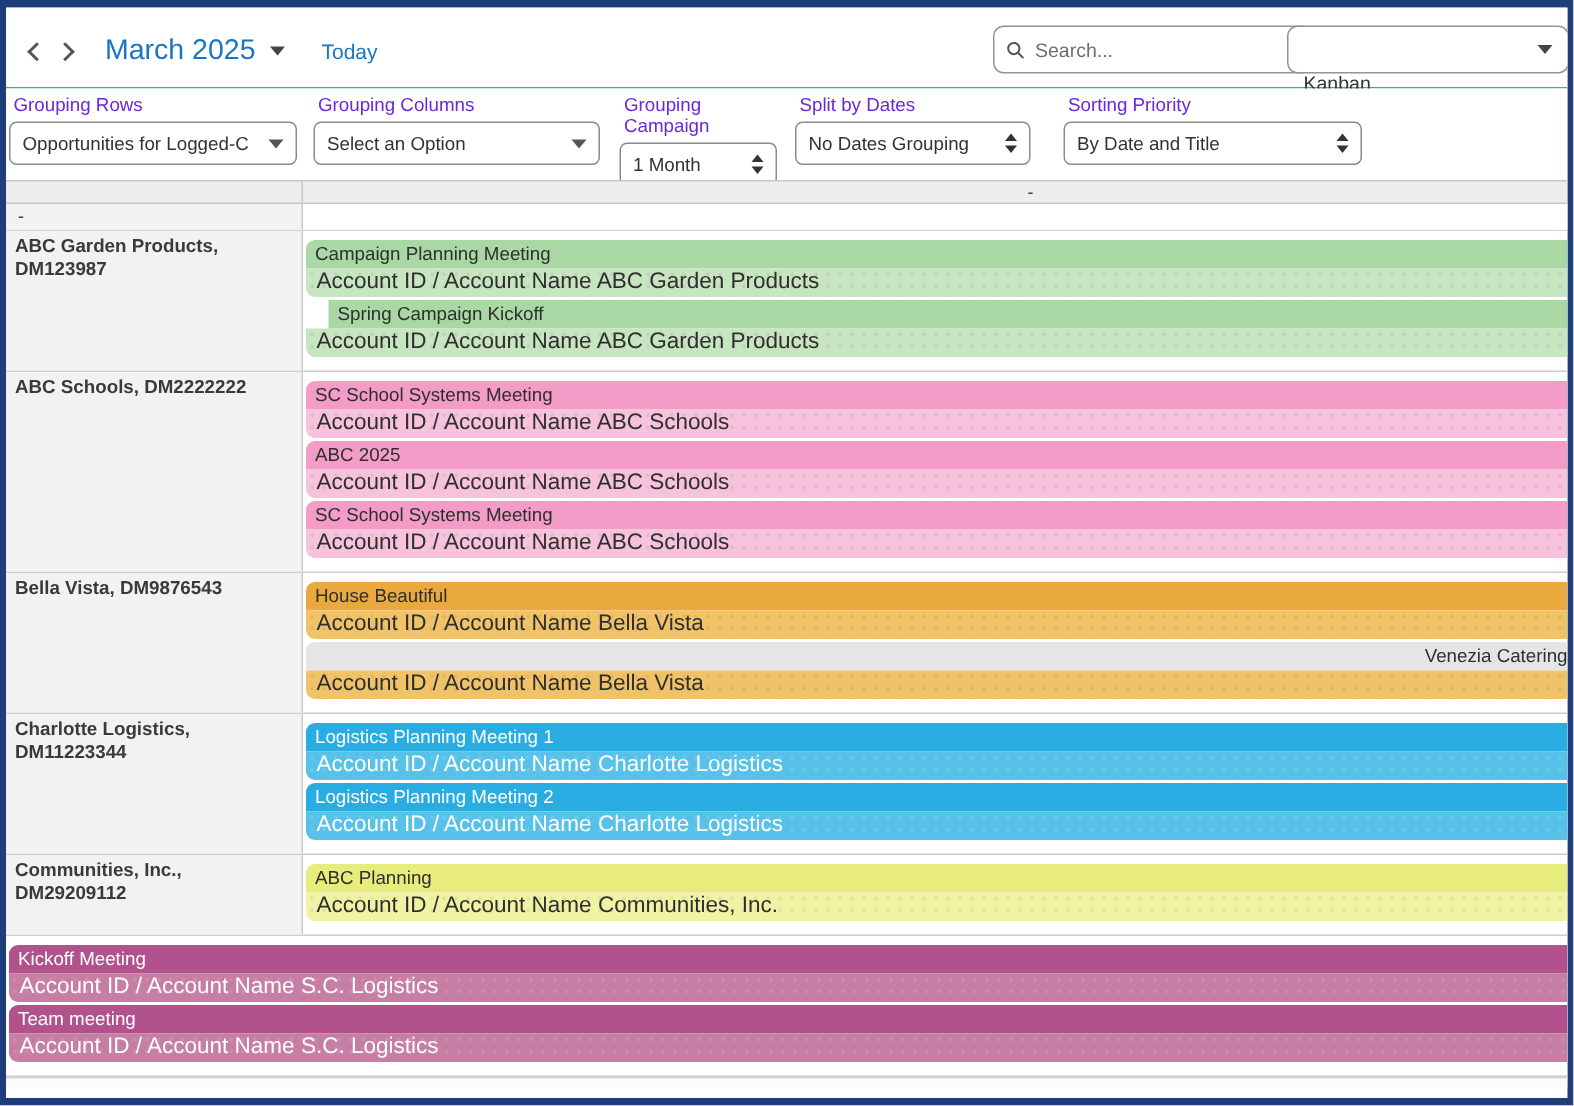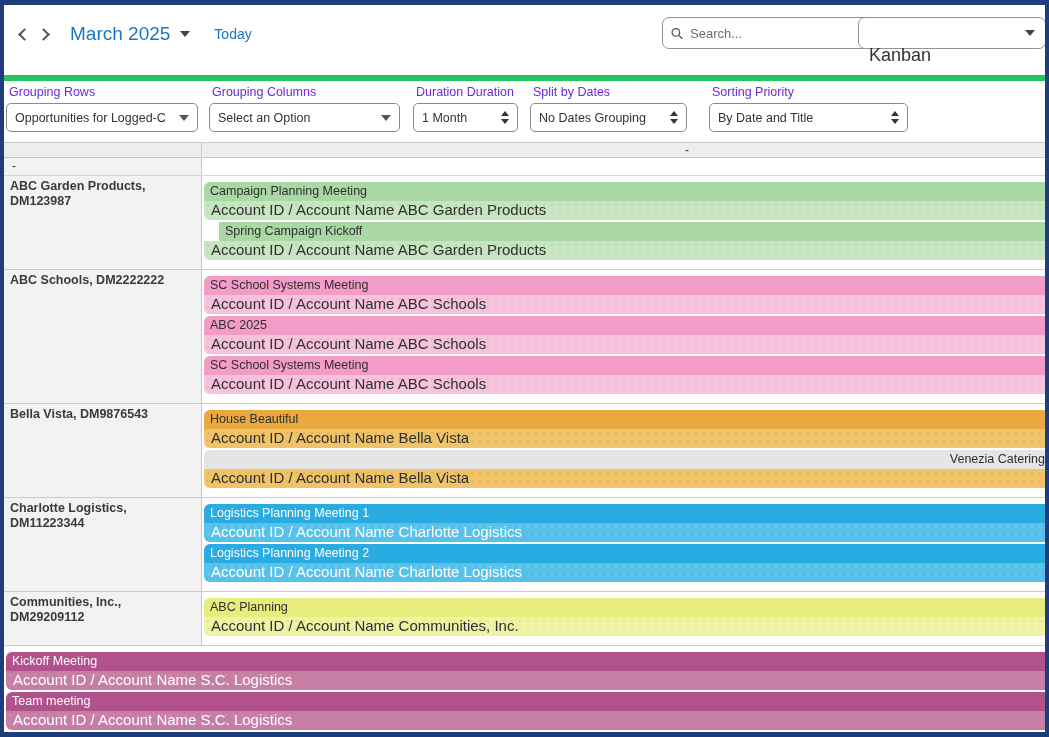--- a/index.html
+++ b/index.html
@@ -10,22 +10,22 @@
     position:relative;
     width:1049px; height:737px;
     border:5px solid #1e3d7b;
     border-left-width:4px; border-right-width:4px;
     background:#fff;
     overflow:hidden;
   }
 
   
   .toolbar {
-    position:relative; height:76px;
-    border-bottom:6px solid #22c55e;
+    position:relative; height:54px;
+    border-bottom:1px solid #22c55e;
     background:#fff;
   }
   .nav-group { position:absolute; left:16px; top:18px; display:flex; align-items:center; }
   .chev {
     width:9px; height:9px; border:solid #555; border-width:0 2px 2px 0;
     display:inline-block; cursor:pointer;
   }
   .chev.left  { transform:rotate(135deg); margin-right:10px; }
   .chev.right { transform:rotate(-45deg); }
   .period-label {
@@ -46,21 +46,21 @@
     border:none; outline:none; flex:1; font-size:13px; color:#333;
     font-family:"Liberation Sans", sans-serif; background:transparent; margin-left:7px;
   }
   .searchbox input::placeholder { color:#6e6e6e; }
 
   .view-select {
     position:absolute; left:854px; top:12px; width:188px; height:32px;
     border:1px solid #939393; border-radius:7px; background:#fff;
     display:flex; align-items:center; padding:0 10px; cursor:pointer;
   }
-  .view-select .vs-label { flex:1; font-size:18px; color:#333;margin-top:44px; }
+  .view-select .vs-label { flex:1; font-size:13px; color:#333;margin-top:44px; }
 
   
   .filterbar { position:relative; height:61px; background:#fff; }
   .filter { position:absolute; top:4px; }
   .filter .f-label { font-size:12.5px; color:#6d28d9; display:block; margin:0 0 4px 3px; }
   .f-select {
     height:29px; border:1px solid #8a8a8a; border-radius:5px; background:#fff;
     display:flex; align-items:center; padding:0 8px; cursor:pointer;
   }
   .f-select .f-value { flex:1; font-size:12.5px; color:#333; white-space:nowrap; overflow:hidden; }
@@ -154,21 +154,21 @@
       </div>
     </div>
     <div class="filter f2">
       <span class="f-label">Grouping Columns</span>
       <div class="f-select">
         <span class="f-value">Select an Option</span>
         <span class="caret-dark" style="margin-left:6px;border-top-color:#555;"></span>
       </div>
     </div>
     <div class="filter f3">
-      <span class="f-label">Duration Duration</span>
+      <span class="f-label">Grouping Campaign</span>
       <div class="f-select">
         <span class="f-value">1 Month</span>
         <span class="spinner">
             <span class="spin-up"></span>
             <span class="spin-down"></span>
           </span>
       </div>
     </div>
     <div class="filter f4">
       <span class="f-label">Split by Dates</span>

